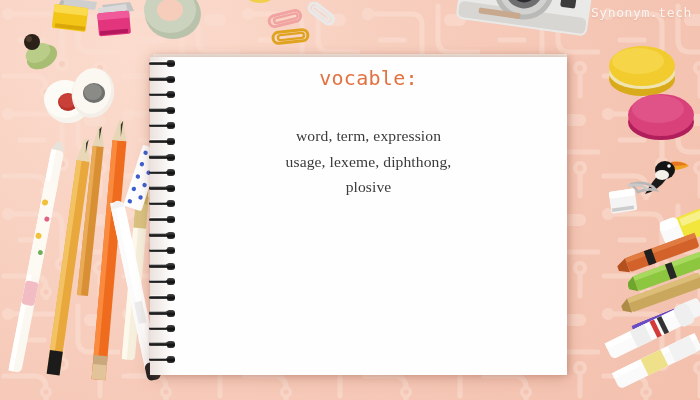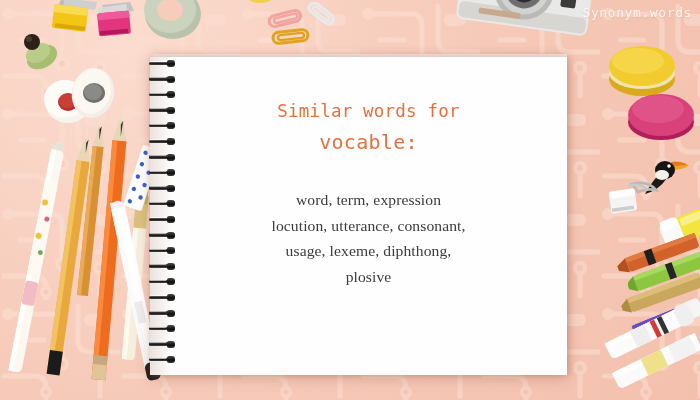--- a/index.html
+++ b/index.html
@@ -383,25 +383,23 @@
   </svg>
 
 </div>
 
 <div id="notebook-back"></div>
 
 <div id="notebook">
   <div id="page-shadow-left"></div>
 
   <div id="content">
-    <div id="title-line">Similar words for</div>
     <div id="word-line">vocable:</div>
     <div id="synonyms">
       <div>word, term, expression</div>
-      <div>locution, utterance, consonant,</div>
       <div>usage, lexeme, diphthong,</div>
       <div>plosive</div>
     </div>
   </div>
 </div>
 
 <div id="spiral">
     <div class="ring" style="top: 0px;">
       <div class="bar"></div>
       <div class="cap"></div>
@@ -497,13 +495,13 @@
       <div class="cap"></div>
       <div class="hl"></div>
     </div>
     <div class="ring" style="top: 296.4px;">
       <div class="bar"></div>
       <div class="cap"></div>
       <div class="hl"></div>
     </div>
   </div>
 
-<div id="watermark">Synonym.words</div>
+<div id="watermark">Synonym.tech</div>
 
 </body></html>

